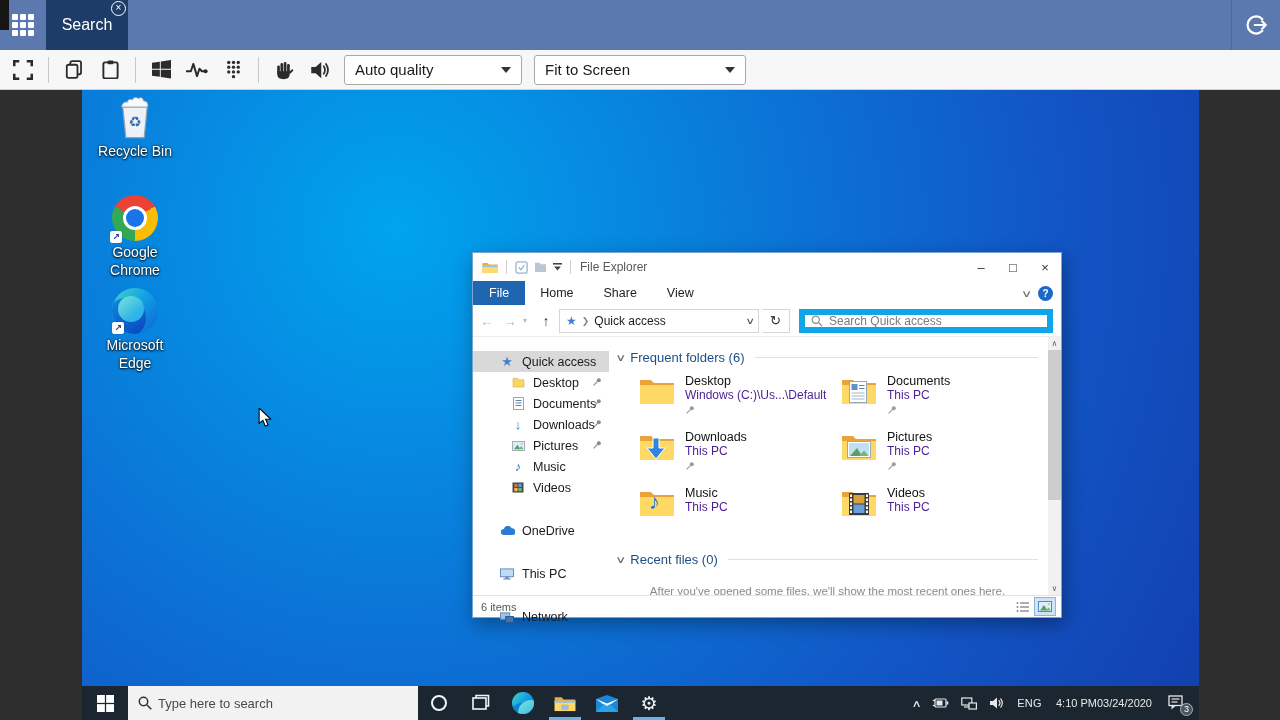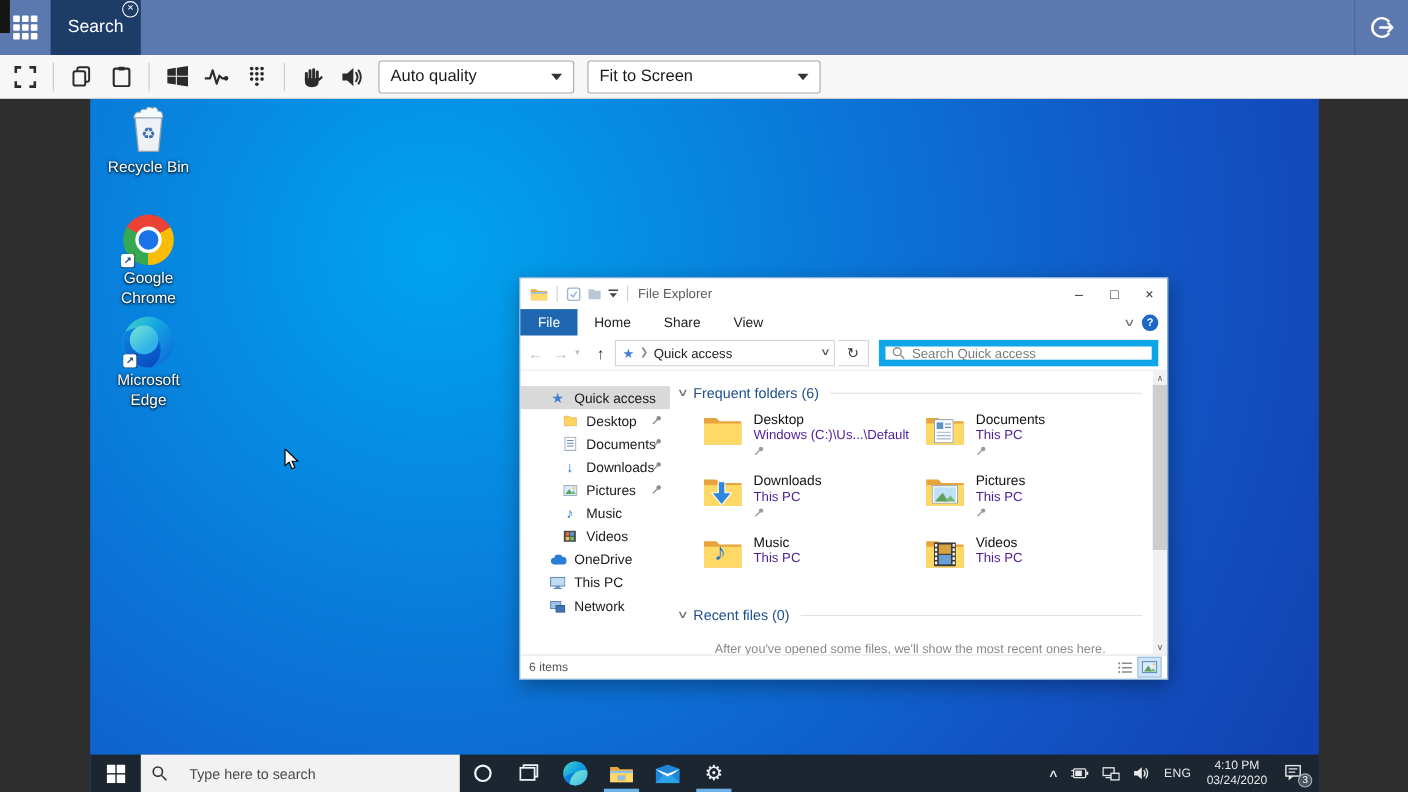--- a/index.html
+++ b/index.html
@@ -92,21 +92,21 @@
     align-items:center; padding:0 6px; gap:6px; background:#fff; }
   .search-box input { border:none; outline:none; flex:1; font-size:12px; color:#333; background:transparent;
     font-family:inherit; }
   .search-box input::placeholder { color:#7a7a7a; opacity:1; }
 
   .fx-body { flex:1; display:flex; min-height:0; }
   .fx-sidebar { width:136px; padding-top:14px; font-size:12.5px; color:#1a1a1a; flex-shrink:0; }
   .sb-item { height:21px; display:flex; align-items:center; padding-left:26px; position:relative; cursor:pointer; }
   .sb-item.child { padding-left:37px; }
   .sb-item.selected { background:#d9d9d9; }
-  .sb-item.gap { margin-top:0; }
+  .sb-item.gap { margin-top:22px; }
   .sb-ico { width:16px; margin-right:7px; display:flex; justify-content:center; align-items:center; flex-shrink:0; }
   .sb-pin { position:absolute; right:7px; top:5px; }
   .blue-glyph { color:#2574d4; font-weight:bold; }
   .star-glyph { color:#3f7fd6; font-size:13px; }
   .note-glyph { color:#2574d4; font-size:13px; }
 
   .fx-content { flex:1; position:relative; padding:10px 0 0 8px; overflow:hidden; }
   .section-head { display:flex; align-items:center; gap:6px; height:20px; margin-right:10px; cursor:pointer; }
   .section-head .sec-chev { color:#6d6d6d; font-size:10px; transform:scaleX(1.5); }
   .section-head .sec-label { color:#1c4e87; font-size:13px; white-space:nowrap; }
@@ -131,36 +131,36 @@
   .fx-statusbar { height:22px; border-top:1px solid #e3e3e3; display:flex; align-items:center;
     padding:0 6px 0 8px; font-size:11px; color:#555; }
   .status-views { margin-left:auto; display:flex; gap:2px; }
   .view-btn { width:20px; height:17px; display:flex; align-items:center; justify-content:center; cursor:pointer; }
   .view-btn.selected { background:#cfe4f7; outline:1px solid #88b7e0; }
 
   
   .taskbar { position:absolute; left:0; bottom:0; width:100%; height:34px; background:#1b2631;
     display:flex; align-items:center; color:#e8e8e8; }
   .tb-start { width:46px; height:100%; display:flex; align-items:center; justify-content:center; cursor:pointer; }
-  .tb-search { width:290px; height:100%; background:#f2f2f2; display:flex; align-items:center; gap:20px;
+  .tb-search { width:290px; height:100%; background:#f2f2f2; display:flex; align-items:center; gap:6px;
     padding:0 10px; }
   .tb-search input { border:none; outline:none; background:transparent; flex:1; font-size:13px; color:#333;
     font-family:inherit; }
   .tb-search input::placeholder { color:#4a4a4a; opacity:1; }
   .tb-icon-btn { width:42px; height:100%; display:flex; align-items:center; justify-content:center;
     position:relative; cursor:pointer; }
   .tb-icon-btn.running::after { content:""; position:absolute; bottom:0; left:5px; right:5px; height:3px;
     background:#6cb2e8; }
   .edge-mini { width:22px; height:22px; }
   .gear-glyph { font-size:19px; color:#eef2f5; font-family:"DejaVu Sans",sans-serif; }
   .tray { margin-left:auto; display:flex; align-items:center; height:100%; }
   .tray-btn { height:100%; display:flex; align-items:center; justify-content:center; padding:0 6px; cursor:pointer; }
   .tray-chev { font-size:10px; transform:scaleX(1.4); }
   .tray-lang { font-size:11px; letter-spacing:.3px; }
-  .tray-clock { flex-direction:column; font-size:11px; line-height:1.3; text-align:center; padding:16px 8px; }
+  .tray-clock { flex-direction:row; font-size:11px; line-height:1.3; text-align:center; padding:16px 8px; }
   .notif-wrap { position:relative; padding:0 14px 0 8px; height:100%; display:flex; align-items:center; cursor:pointer; }
   .notif-badge { position:absolute; right:6px; bottom:4px; width:13px; height:13px; border-radius:50%;
     background:#4a5560; border:1px solid #aab2bb; color:#fff; font-size:9px; line-height:11px; text-align:center; }
 </style>
 </head>
 <body>
 
 <div class="tabbar">
   <div class="corner-notch"></div>
   <div class="apps-grid-btn">

